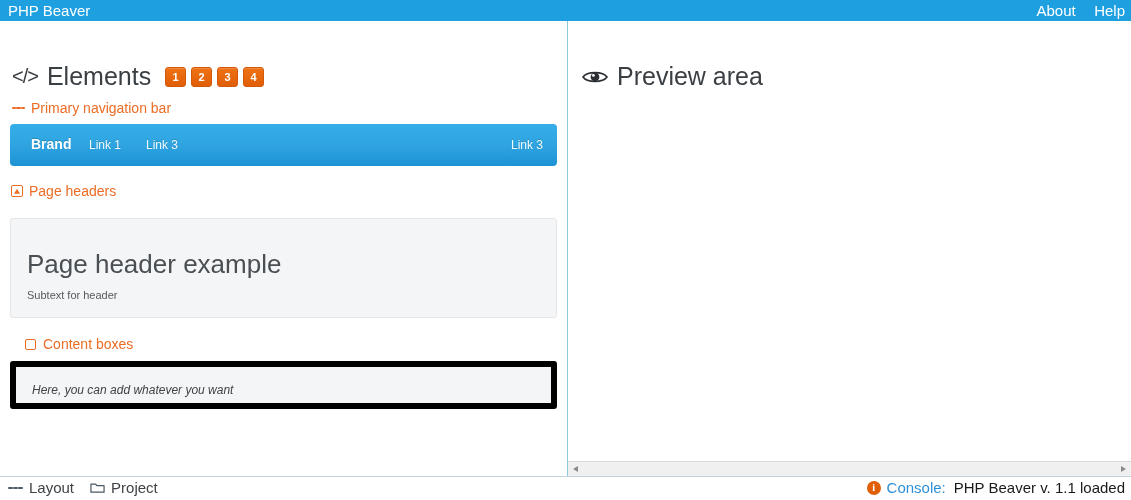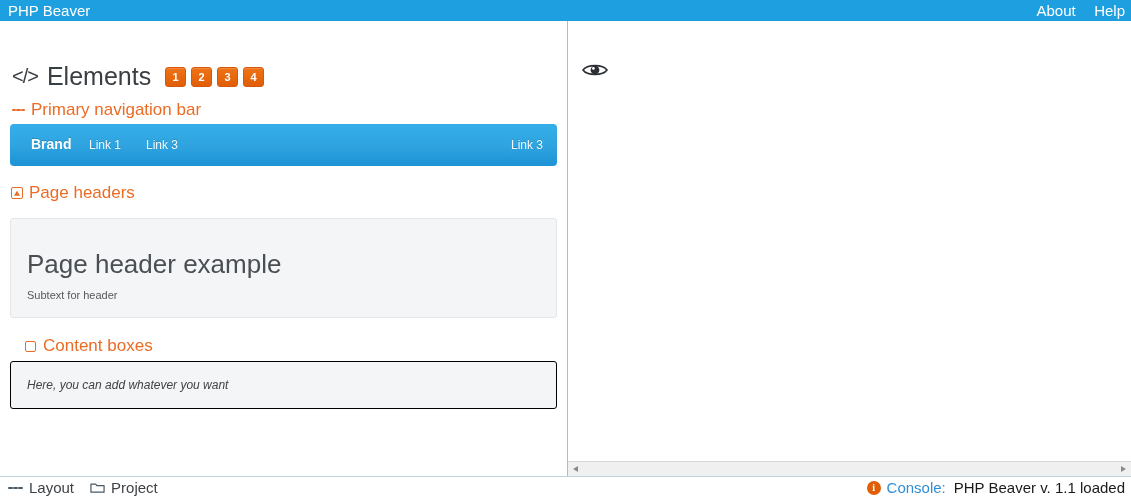--- a/index.html
+++ b/index.html
@@ -131,21 +131,21 @@
     cursor: pointer;
     box-shadow: inset 0 1px 0 rgba(255,255,255,.18);
   }
 
   
   .sec-label {
     position: absolute;
     display: flex;
     align-items: center;
     color: #eb6c25;
-    font-size: 17px;
+    font-size: 14px;
     white-space: nowrap;
     cursor: pointer;
   }
   .sec-label .sec-ico {
     margin-right: 6px;
     display: inline-flex;
     align-items: center;
     justify-content: center;
     width: 13px;
     height: 13px;
@@ -248,21 +248,21 @@
     white-space: nowrap;
   }
 
   
   .contentbox-widget {
     position: absolute;
     left: 10px; top: 340px;
     width: 547px;
     height: 48px;
     background: #f4f5f6;
-    border: 1px solid #000000;
+    border: 6px solid #000000;
     border-radius: 3px;
     box-sizing: border-box;
   }
   .cb-text {
     position: absolute;
     left: 16px; top: 16px;
     font-size: 12px;
     font-style: italic;
     color: #3f4347;
     white-space: nowrap;
@@ -445,20 +445,21 @@
     <div class="right-pane">
 
       <div class="pane-heading" style="left:14px; top:41px;">
         <span class="eye-icon">
           <svg width="26" height="16" viewBox="0 0 26 16" aria-hidden="true">
             <path d="M1 8 C5 2.2, 21 2.2, 25 8 C21 13.8, 5 13.8, 1 8 Z" fill="none" stroke="#2b2f33" stroke-width="1.6"></path>
             <circle cx="13" cy="8" r="4.4" fill="#2b2f33"></circle>
             <circle cx="11.4" cy="6.4" r="1.4" fill="#ffffff"></circle>
           </svg>
         </span>
+        <span class="htext">Preview area</span>
       </div>
 
       <div class="hscroll">
         <div class="hscroll-arrow left">
           <span class="arrow-tri l"></span>
         </div>
         <div class="hscroll-arrow right">
           <span class="arrow-tri r"></span>
         </div>
       </div>

